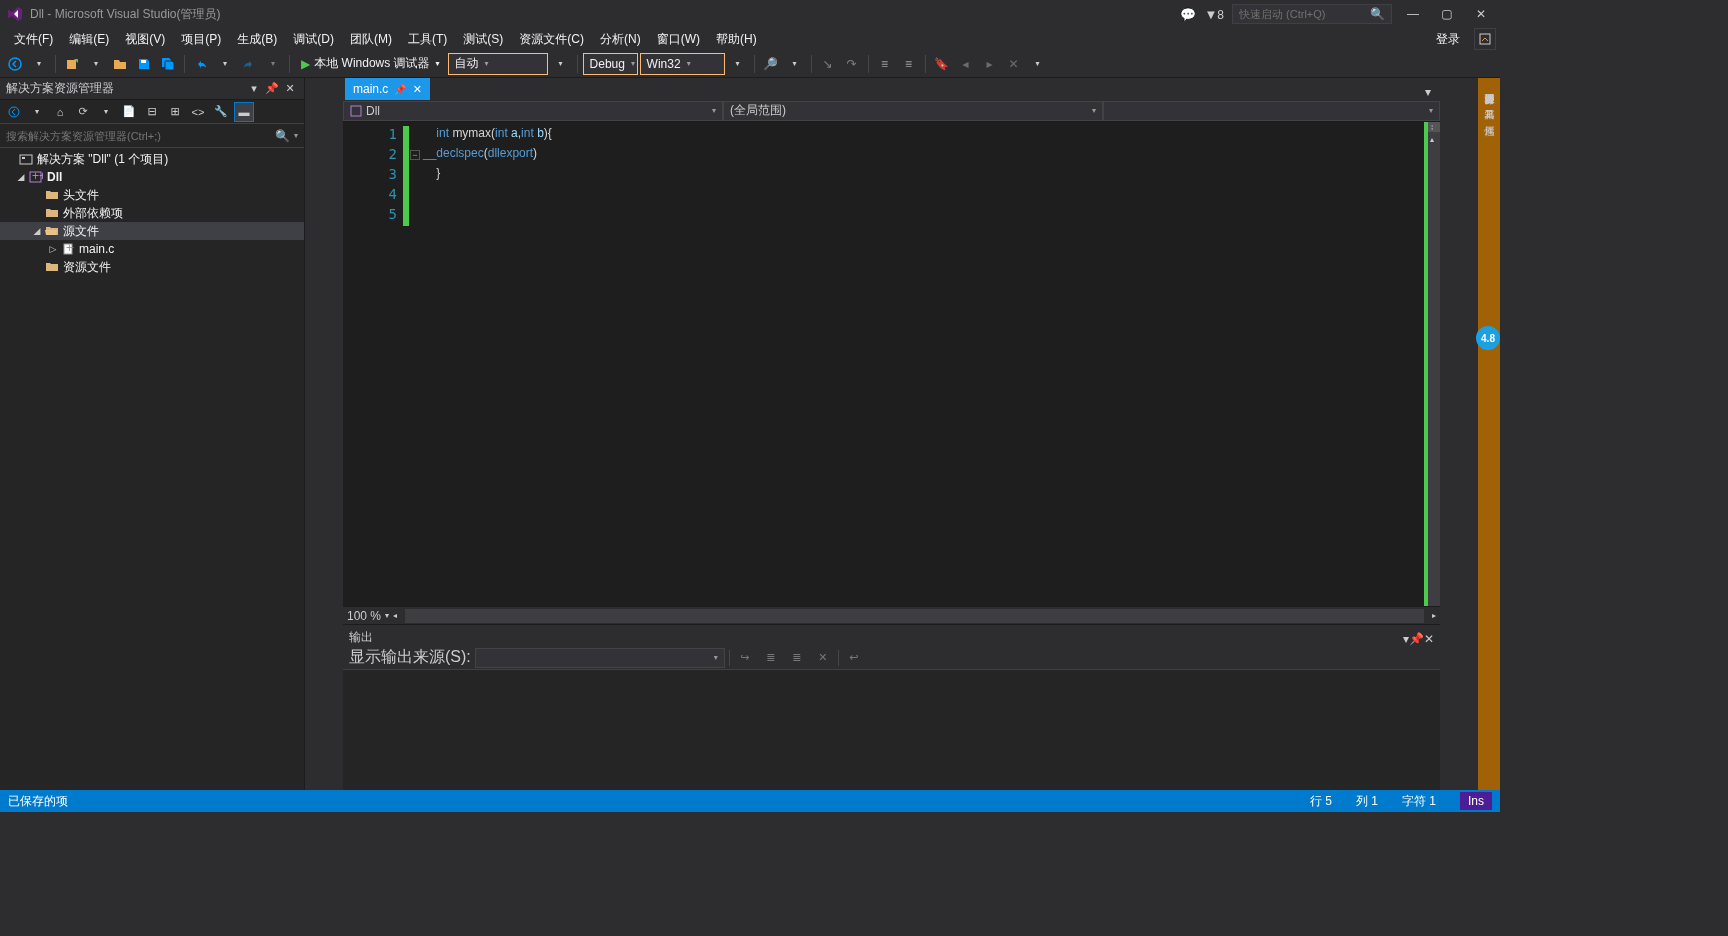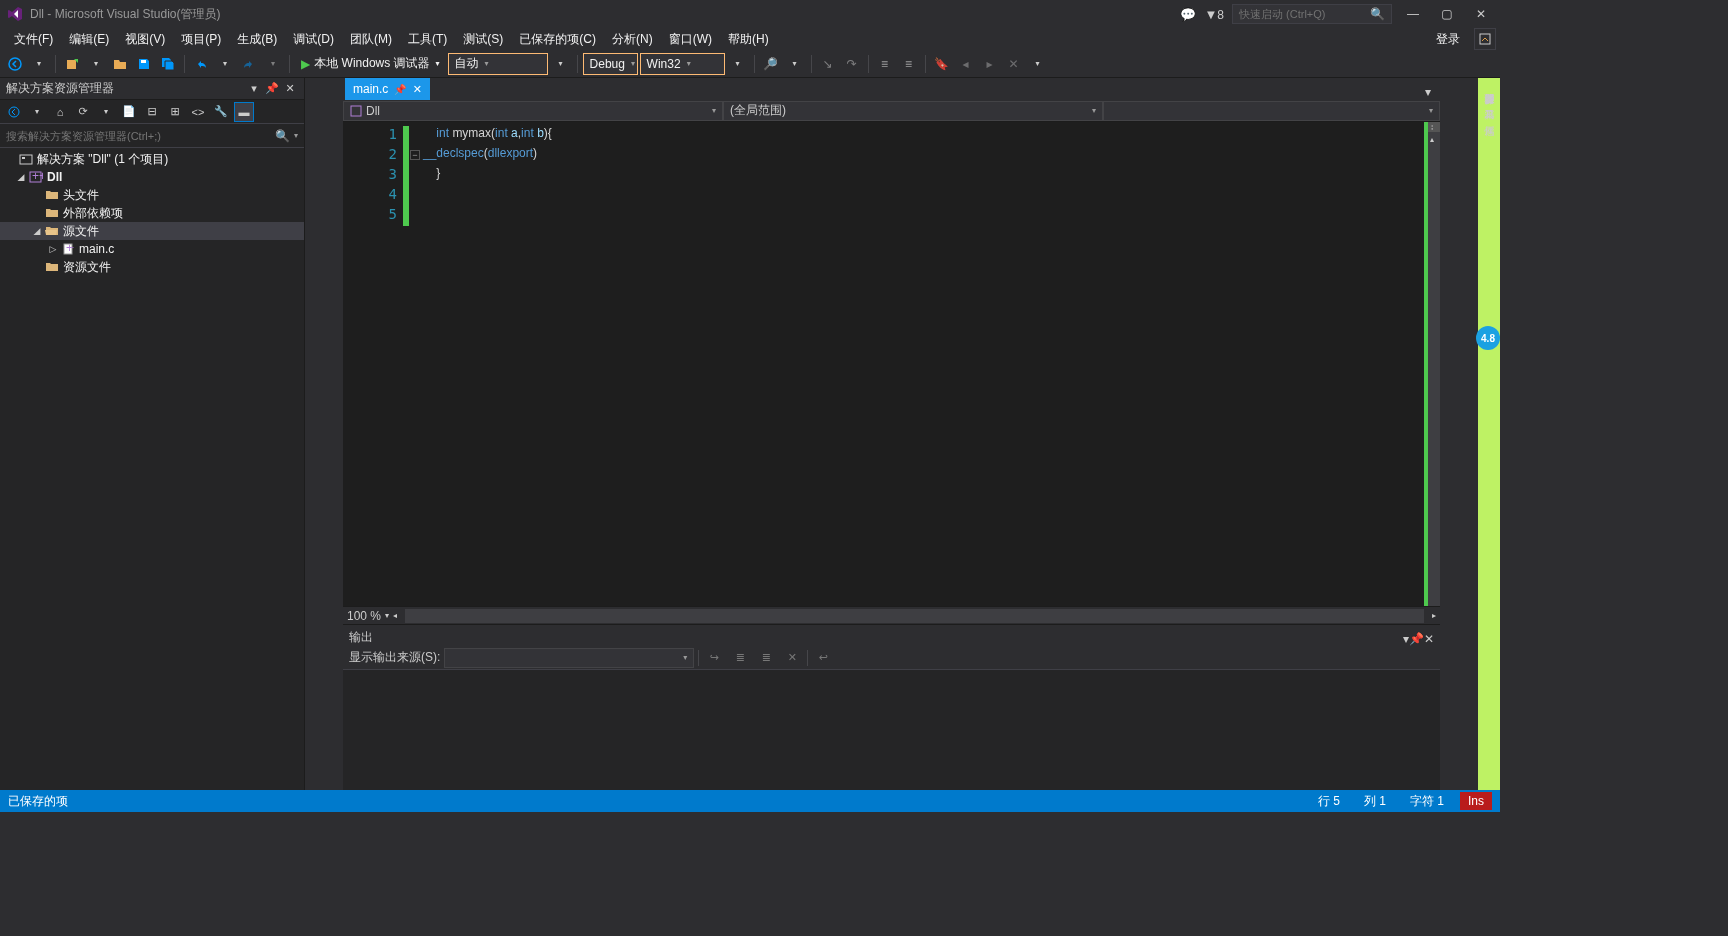--- a/index.html
+++ b/index.html
@@ -91,36 +91,36 @@
 .scroll-minimap-strip { width:4px; background:#4ec94e; position:absolute; top:0; left:0; right:auto; }
 
 .zoom-row { height:18px; background:#2d2d30; border-top:1px solid #1c1c1c; display:flex;align-items:center;padding:0 4px;gap:4px;color:#ccc;font-size:11px; }
 .zoom-row .arrow { font-size:8px;cursor:pointer; }
 .zoom-row .hscroll { flex:1; height:14px; background:#3e3e42; margin:0 4px; position:relative; }
 
 
 .output-header { height:22px; background:#2d2d30; border-top:1px solid #1c1c1c;display:flex;align-items:flex-end;padding:0 6px;font-size:11px;color:#ccc; }
 .output-header .spacer { flex:1; }
 .output-toolbar { height:24px; background:#2d2d30; display:flex;align-items:center;padding:0 6px;gap:4px;border-bottom:1px solid #3f3f46; }
-.output-toolbar .lbl { color:#ccc;font-size:12px; }
+.output-toolbar .lbl { color:#ccc;font-size:16px; }
 .output-toolbar .odrop { width:250px;height:20px;background:#333337;border:1px solid #434346;padding:0 6px;display:flex;align-items:center;cursor:pointer; }
 .output-toolbar .odrop .arrow { margin-left:auto;font-size:8px;color:#999; }
 .output-toolbar .obtn { width:22px;height:20px;display:flex;align-items:center;justify-content:center;color:#777;cursor:pointer;font-size:11px; }
 .output-content { flex:0 0 120px; background:#252526; }
 
 
-.right-tabs { width:22px; background:#bef264; display:flex;flex-direction:column;align-items:center; position:relative; }
+.right-tabs { width:22px; background:#a16207; display:flex;flex-direction:column;align-items:center; position:relative; }
 .vtab { writing-mode:vertical-rl; padding:8px 2px; font-size:10px; color:#ccc; cursor:pointer; text-orientation:mixed; }
 .blue-badge { position:absolute; top:248px; right:0; width:24px;height:24px;border-radius:50%;background:#1ba1e2;display:flex;align-items:center;justify-content:center;color:#fff;font-size:10px;font-weight:bold; }
 
 
 .statusbar { height:22px; background:#007acc; color:#fff; display:flex;align-items:center;padding:0 8px;font-size:11px; }
 .statusbar .spacer { flex:1; }
 .statusbar .cell { margin-left:24px; }
-.statusbar .ins { margin-left:16px; background:#b91c1c; padding:2px 8px; }
+.statusbar .ins { margin-left:24px; background:#4c1d95; padding:2px 8px; }
 
 svg { display:block; }
 </style>
 </head>
 <body>
 
 <div class="titlebar">
   <div class="vs-logo">
     <svg width="16" height="16" viewBox="0 0 16 16">
         <path fill="#68217a" d="M11 1l4 2v10l-4 2-6-5-3 2-1-.5v-7l1-.5 3 2 6-5z"></path>
@@ -145,21 +145,21 @@
 <div class="menubar">
   <div class="menu-item">文件(F)</div>
   <div class="menu-item">编辑(E)</div>
   <div class="menu-item">视图(V)</div>
   <div class="menu-item">项目(P)</div>
   <div class="menu-item">生成(B)</div>
   <div class="menu-item">调试(D)</div>
   <div class="menu-item">团队(M)</div>
   <div class="menu-item">工具(T)</div>
   <div class="menu-item">测试(S)</div>
-  <div class="menu-item">已保存的项(C)</div>
+  <div class="menu-item">资源文件(C)</div>
   <div class="menu-item">分析(N)</div>
   <div class="menu-item">窗口(W)</div>
   <div class="menu-item">帮助(H)</div>
   <div class="spacer"></div>
   <div class="login">登录</div>
   <div class="login-box">
       <svg width="12" height="12" viewBox="0 0 12 12">
         <rect x="1" y="1" width="10" height="10" fill="none" stroke="#ccc"></rect>
         <path d="M3 8 L6 5 L9 8" fill="none" stroke="#dc9e4b"></path>
       </svg>

